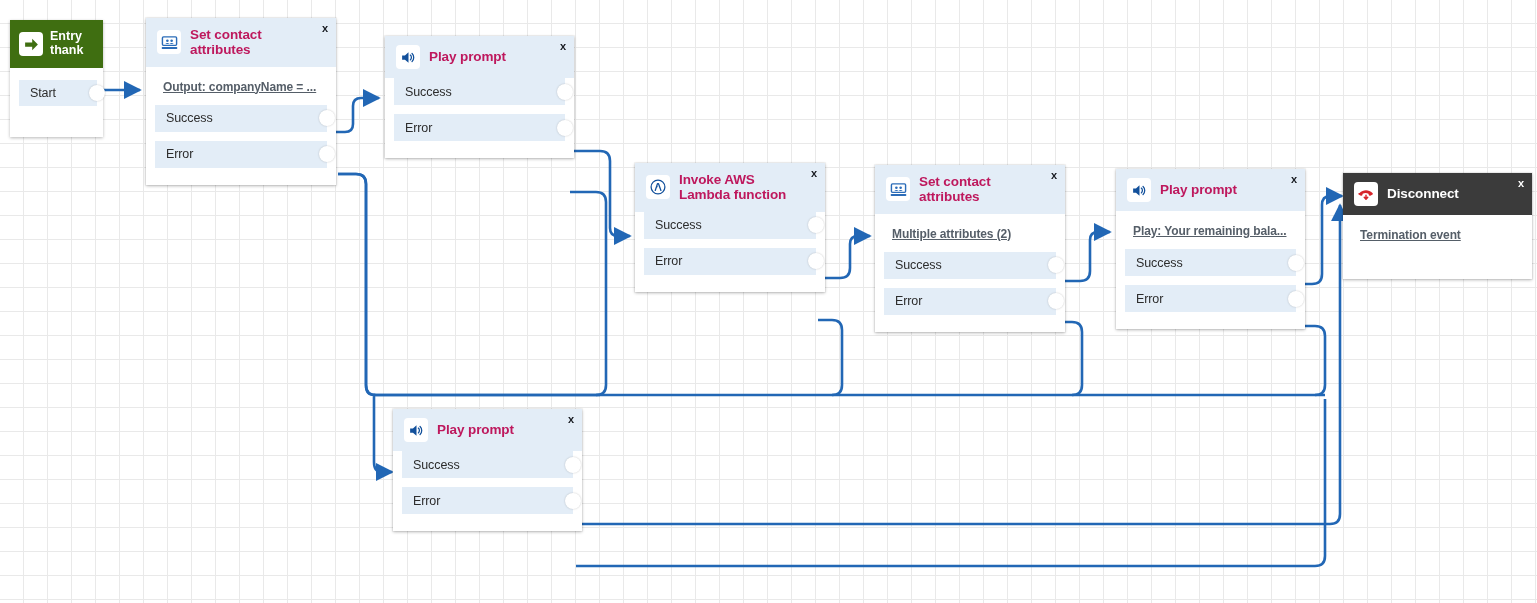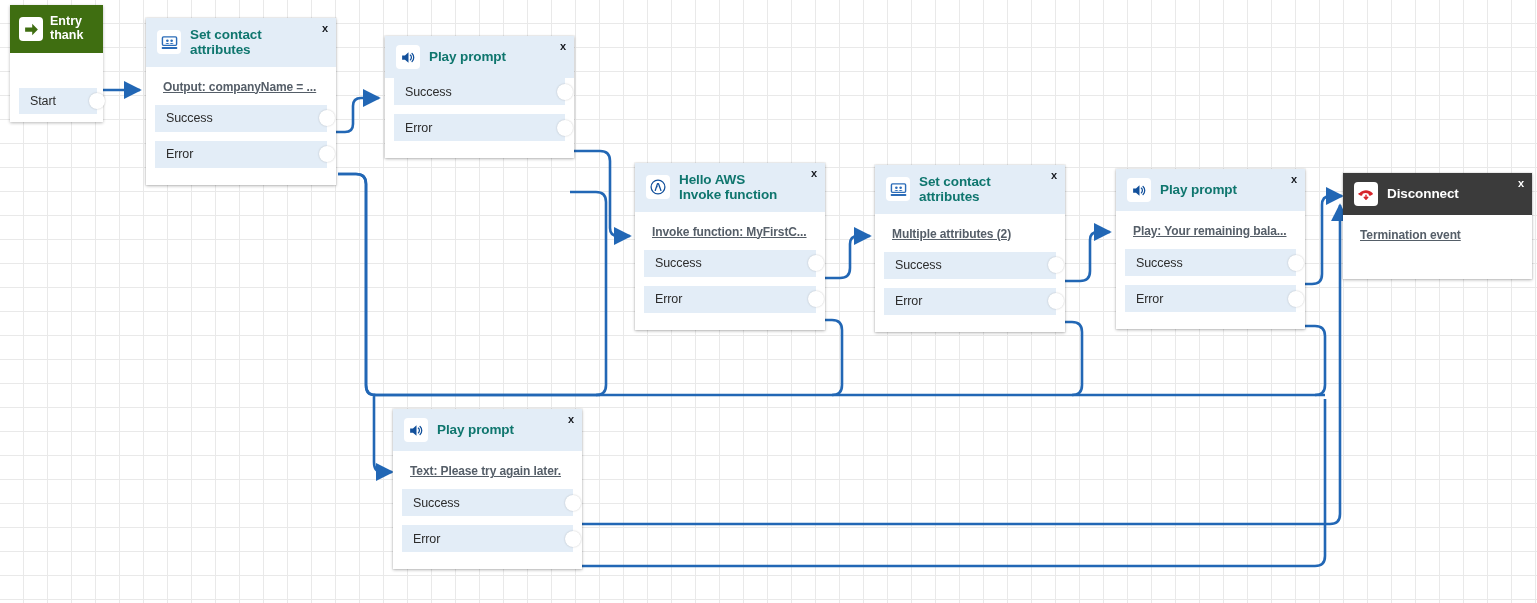--- a/index.html
+++ b/index.html
@@ -48,21 +48,21 @@
     background: #e3edf7;
     min-height: 22px;
     box-sizing: border-box;
   }
   .node-header.dark { background: #3b3b3b; }
 
   .node-title {
     font-size: 13.5px;
     font-weight: bold;
     line-height: 1.13;
-    color: #0f766e;
+    color: #be185d;
     letter-spacing: -0.1px;
   }
   .node-header.dark .node-title { color: #ffffff; text-align: center; }
 
   .close-x {
     position: absolute;
     top: 5px;
     right: 8px;
     font-size: 11px;
     font-weight: bold;
@@ -121,21 +121,21 @@
     display: flex;
     align-items: center;
     justify-content: center;
     flex: 0 0 auto;
   }
 
   
   #entry-point {
     position: absolute;
     left: 10px;
-    top: 5px;
+    top: 20px;
     width: 93px;
     height: 117px;
     background: #ffffff;
     box-shadow: 0 1px 3px rgba(0,0,0,.28);
     box-sizing: border-box;
   }
   .entry-header {
     height: 48px;
     background: #3f6e11;
     display: flex;
@@ -143,21 +143,21 @@
     gap: 7px;
     padding-left: 9px;
     box-sizing: border-box;
   }
   .entry-title {
     font-size: 12.5px;
     font-weight: bold;
     color: #ffffff;
     line-height: 1.1;
   }
-  .entry-body { padding-top: 35px; }
+  .entry-body { padding-top: 4px; margin-top: 8px; }
   .entry-body .port { margin: 0 6px 0 9px; height: 26px; }
 </style>
 </head>
 <body>
 
 <div id="canvas">
 
   <svg id="wires" viewBox="0 0 1537 603" xmlns="http://www.w3.org/2000/svg">
     <defs>
       <marker id="arw" viewBox="0 0 10 10" refX="9" refY="5" markerWidth="7" markerHeight="7" orient="auto-start-reverse">
@@ -279,26 +279,25 @@
   <div class="node" style="left:635px; top:163px; width:190px;">
     <div class="node-header">
       <span class="icon-badge">
         <svg width="18" height="18" viewBox="0 0 24 24">
           <circle cx="12" cy="12" r="9.2" fill="none" stroke="#12509b" stroke-width="1.7"></circle>
           <path d="M8.3 16.6 L11.3 7.6 L12.7 7.6 L15.9 16.6" fill="none" stroke="#12509b" stroke-width="1.7" stroke-linecap="round" stroke-linejoin="round"></path>
           <path d="M9.3 11.6 L11.4 11.6" fill="none" stroke="#12509b" stroke-width="1.5"></path>
         </svg>
       </span>
       <span class="node-title">
-        <span>Hello AWS</span><br>
-        <span>Invoke function</span>
-      </span>
-      <span class="close-x">x</span>
-    </div>
-    <div class="node-desc">Invoke function: MyFirstC...</div>
+        <span>Invoke AWS</span><br>
+        <span>Lambda function</span>
+      </span>
+      <span class="close-x">x</span>
+    </div>
     <div class="ports">
       <div class="port">
         <span class="port-label">Success</span>
         <span class="port-dot"></span>
       </div>
       <div class="port">
         <span class="port-label">Error</span>
         <span class="port-dot"></span>
       </div>
     </div>
@@ -380,21 +379,20 @@
       <span class="icon-badge">
         <svg width="17" height="17" viewBox="0 0 24 24">
           <path d="M3 9 L7 9 L12 4.5 L12 19.5 L7 15 L3 15 Z" fill="#12509b"></path>
           <path d="M14.6 8.6 a4.6 4.6 0 0 1 0 6.8" fill="none" stroke="#12509b" stroke-width="1.8" stroke-linecap="round"></path>
           <path d="M17 6.4 a7.8 7.8 0 0 1 0 11.2" fill="none" stroke="#12509b" stroke-width="1.8" stroke-linecap="round"></path>
         </svg>
       </span>
       <span class="node-title">Play prompt</span>
       <span class="close-x">x</span>
     </div>
-    <div class="node-desc">Text: Please try again later.</div>
     <div class="ports">
       <div class="port">
         <span class="port-label">Success</span>
         <span class="port-dot"></span>
       </div>
       <div class="port">
         <span class="port-label">Error</span>
         <span class="port-dot"></span>
       </div>
     </div>

